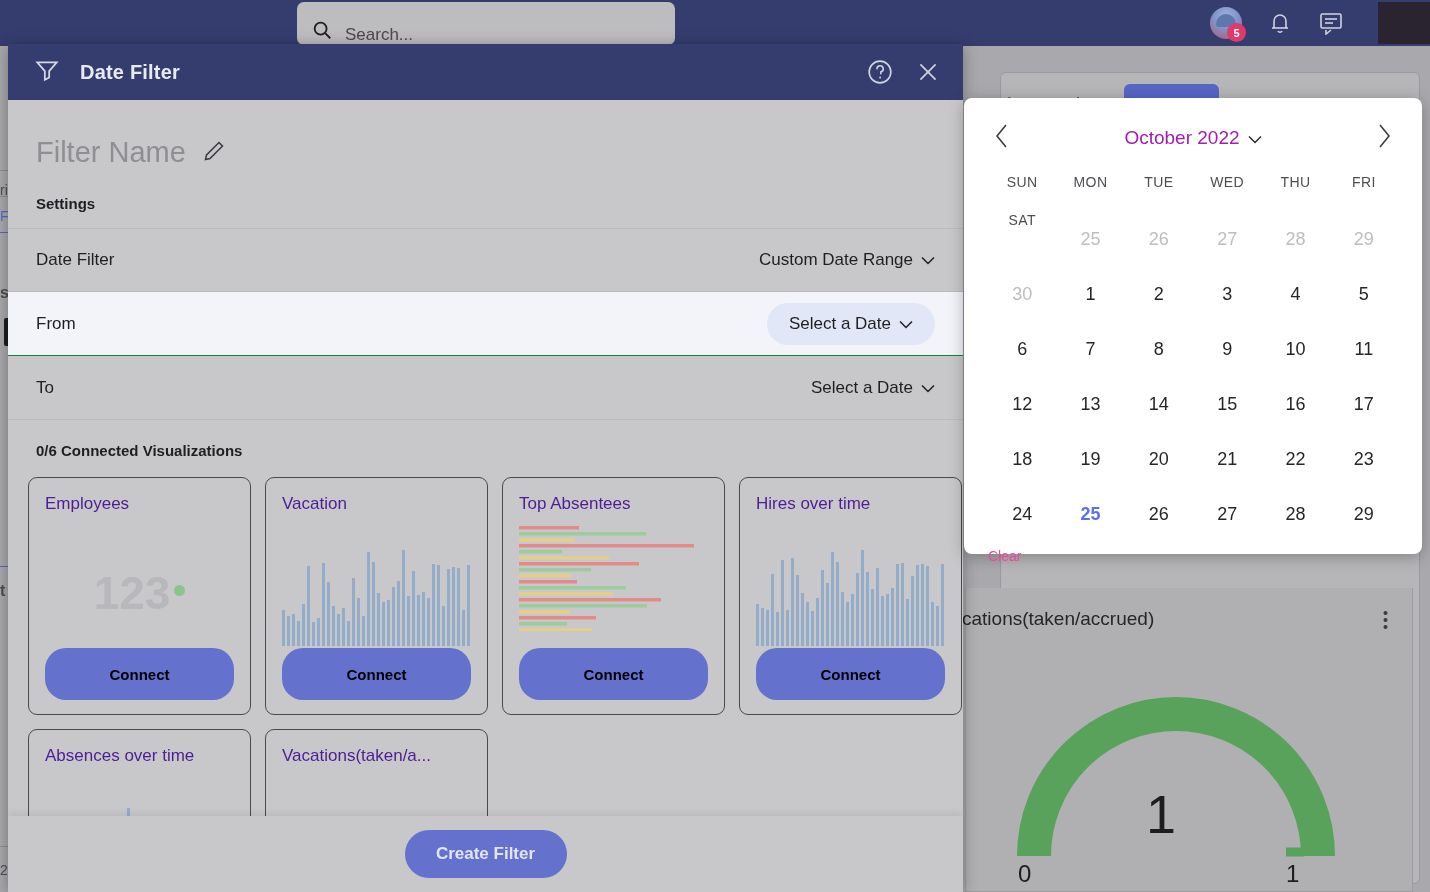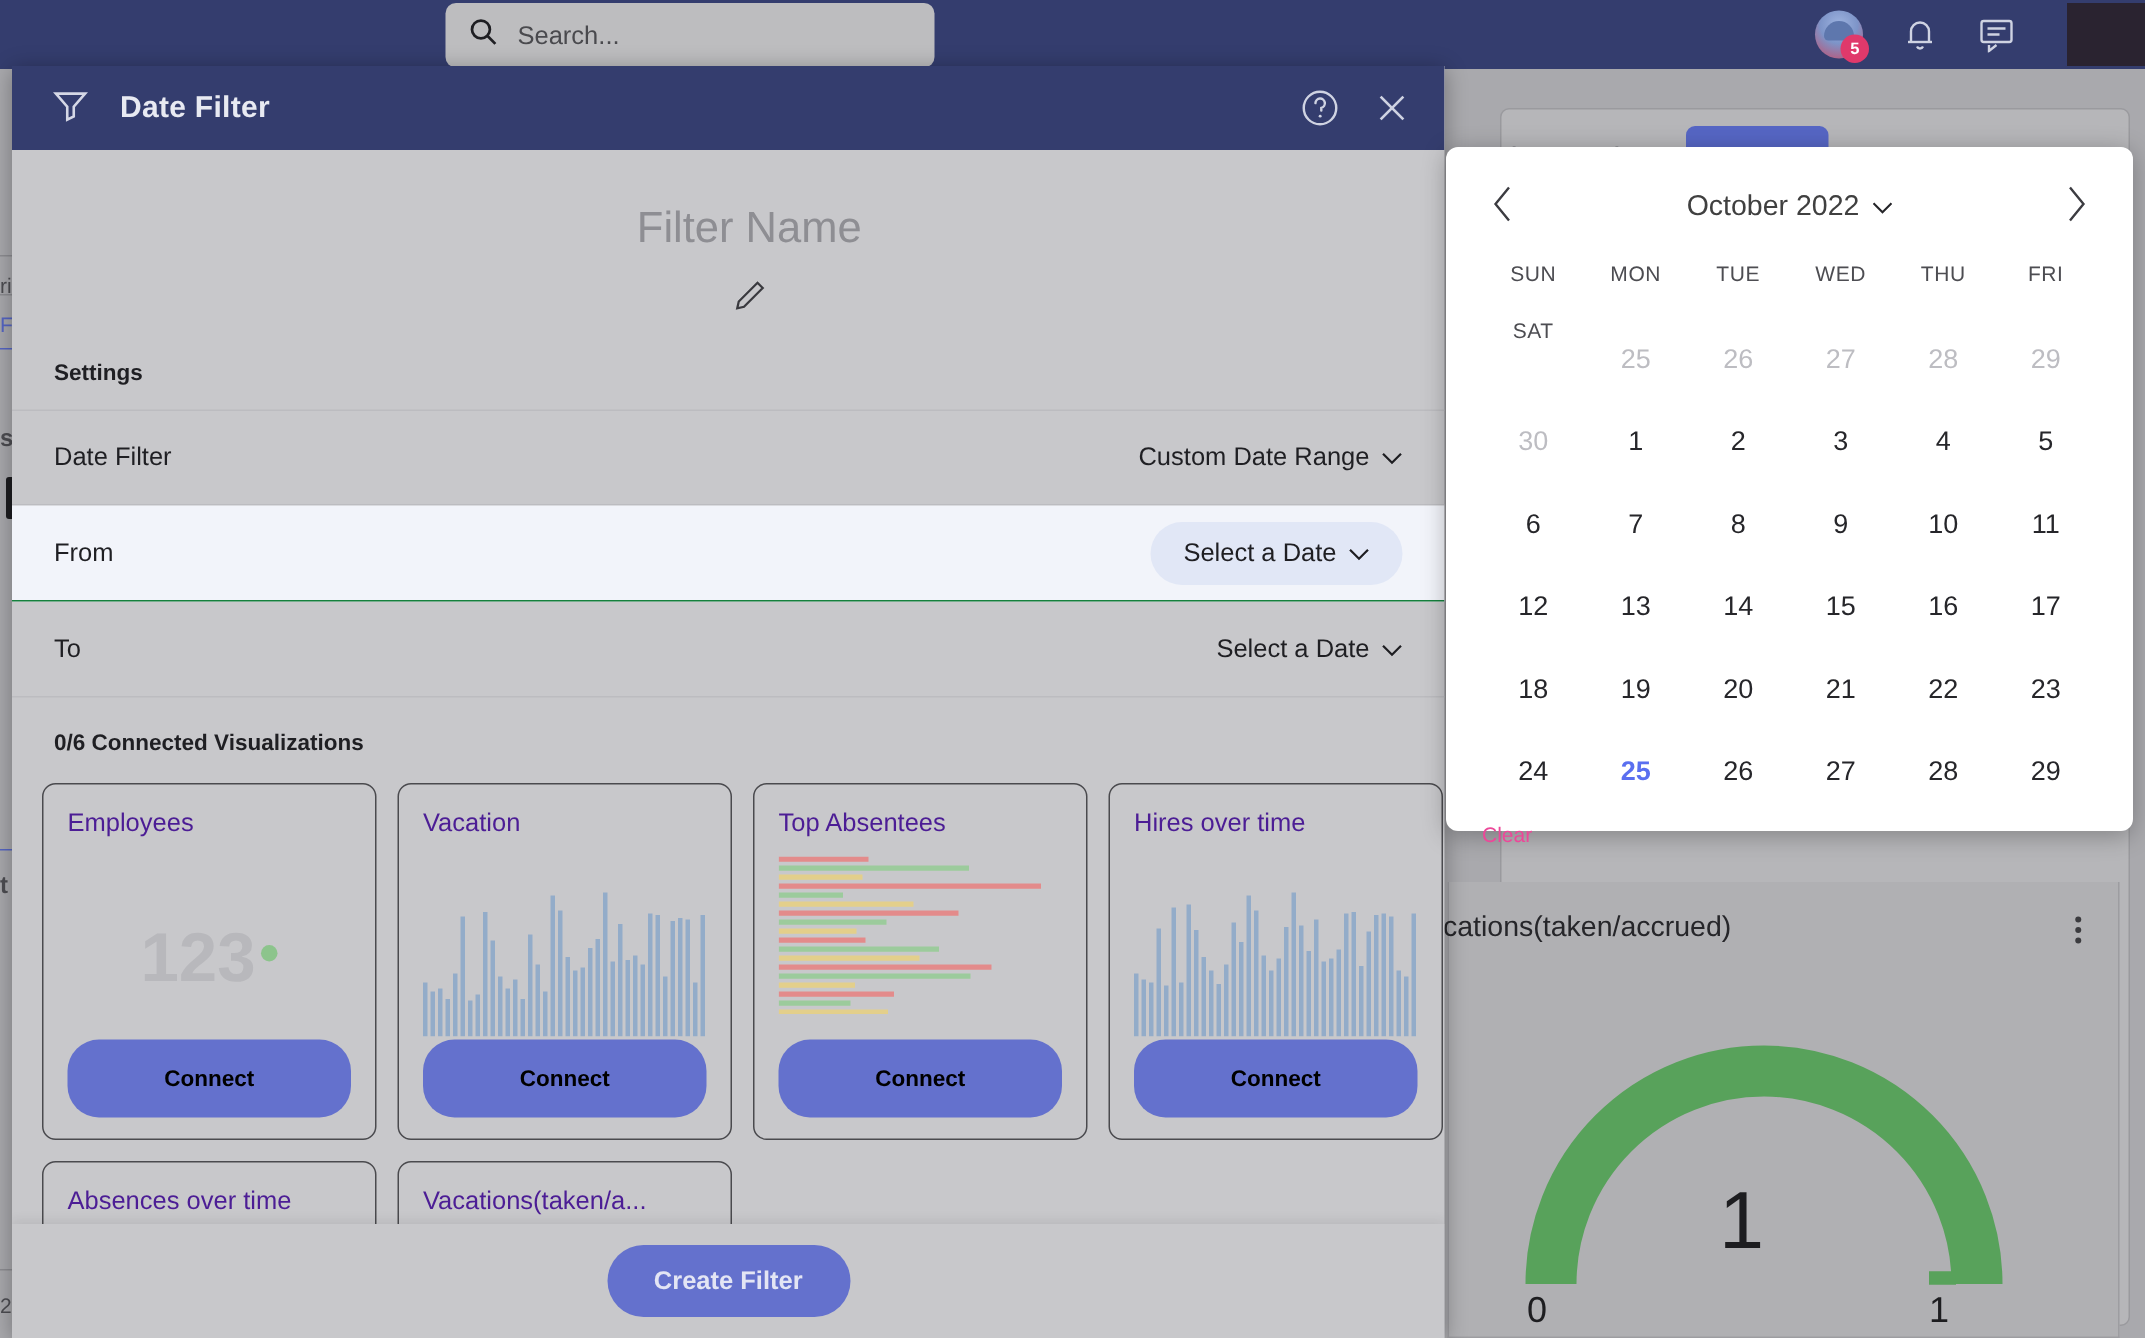--- a/index.html
+++ b/index.html
@@ -13,23 +13,23 @@
   
   #app-root { position: absolute; inset: 0; background: #a9a9ad; }
 
   .topbar {
     position: absolute; left: 0; top: 0; width: 1430px; height: 46px;
     background: #343d6e;
     display: flex; align-items: center;
   }
   .search-box {
     position: absolute; left: 297px; top: 2px;
-    width: 326px; height: 43px;
+    width: 378px; height: 43px;
     background: #bdbdbf; border-radius: 7px;
-    display: flex; align-items: center; gap: 12px; padding: 0 14px;
+    display: flex; align-items: flex-end; gap: 12px; padding: 0 14px;
   }
   .search-placeholder { color: #4a4a4e; font-size: 17px; }
   .topbar-right {
     position: absolute; right: 0; top: 0; height: 46px;
     display: flex; align-items: center; gap: 26px; padding-right: 0;
   }
   .avatar-wrap { position: relative; width: 32px; height: 32px; }
   .avatar {
     width: 32px; height: 32px; border-radius: 50%;
     background: radial-gradient(circle at 50% 30%, #9fb4e0 0%, #7d94c8 45%, #c64b6a 100%);
@@ -99,21 +99,20 @@
   }
   .modal-title { font-size: 20px; font-weight: bold; margin-left: 20px; letter-spacing: .2px; }
   .modal-header-spacer { flex: 1; }
   .hdr-icon { margin-left: 22px; display:flex; align-items:center; cursor:pointer; }
 
   .modal-body { position: relative; height: 792px; }
 
   .filter-name-row {
     display: flex; align-items: center; gap: 16px;
     padding: 36px 0 0 28px;
-    flex-direction: column;
   }
   .filter-name {
     font-size: 29px; color: #8e8e93; font-weight: 400;
   }
 
   .settings-label {
     padding: 26px 0 0 28px;
     font-size: 15px; font-weight: bold; color: #1f1f23;
   }
 
@@ -188,21 +187,21 @@
     background: #fff; border-radius: 8px;
     box-shadow: 0 3px 16px rgba(0,0,0,.28);
     padding: 18px 24px 0 24px;
   }
   .cal-header {
     display: flex; align-items: center; justify-content: space-between;
     height: 44px;
   }
   .cal-nav { cursor: pointer; color: #3c3c41; padding: 0 6px; }
   .cal-monthyear {
-    font-size: 19px; color: #404040; display: flex; align-items: center; gap: 8px;
+    font-size: 19px; color: #a21caf; display: flex; align-items: center; gap: 8px;
     cursor: pointer;
   }
   .cal-grid {
     display: grid; grid-template-columns: repeat(6, 1fr);
     margin-top: 14px;
   }
   .cal-dow {
     text-align: center; font-size: 14px; color: #4d4d52;
     letter-spacing: .4px; padding-bottom: 22px;
   }

